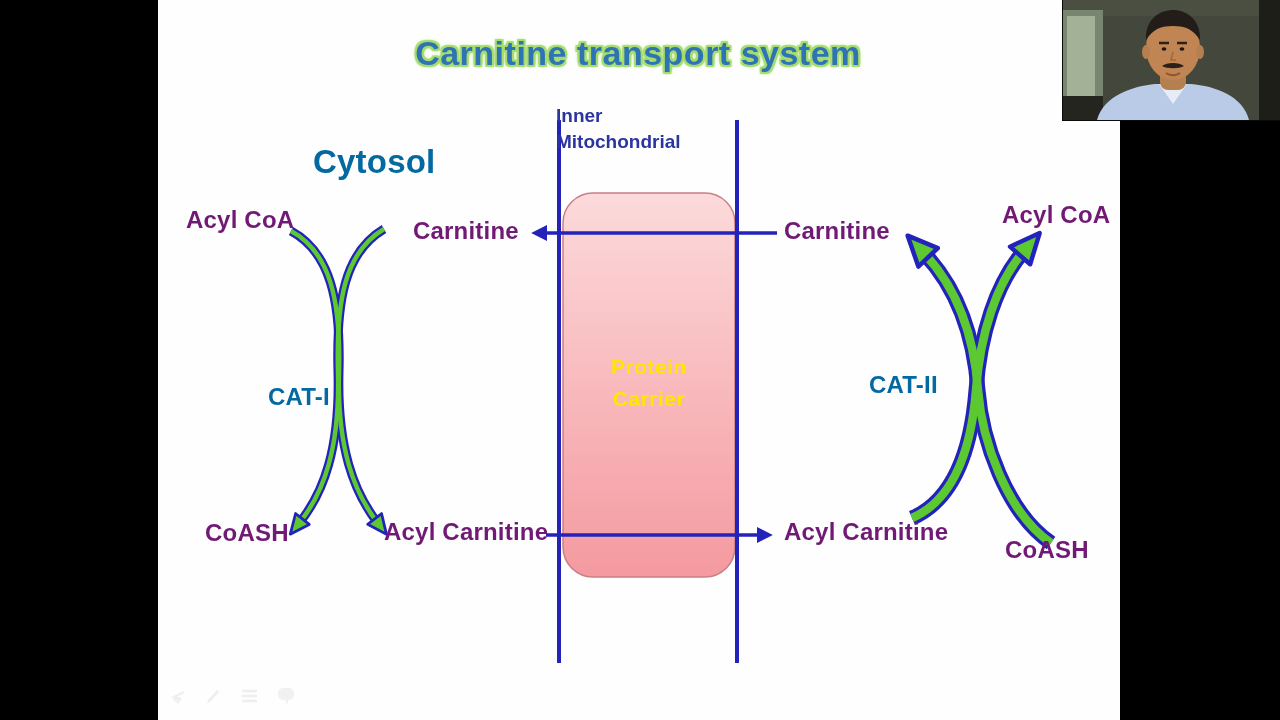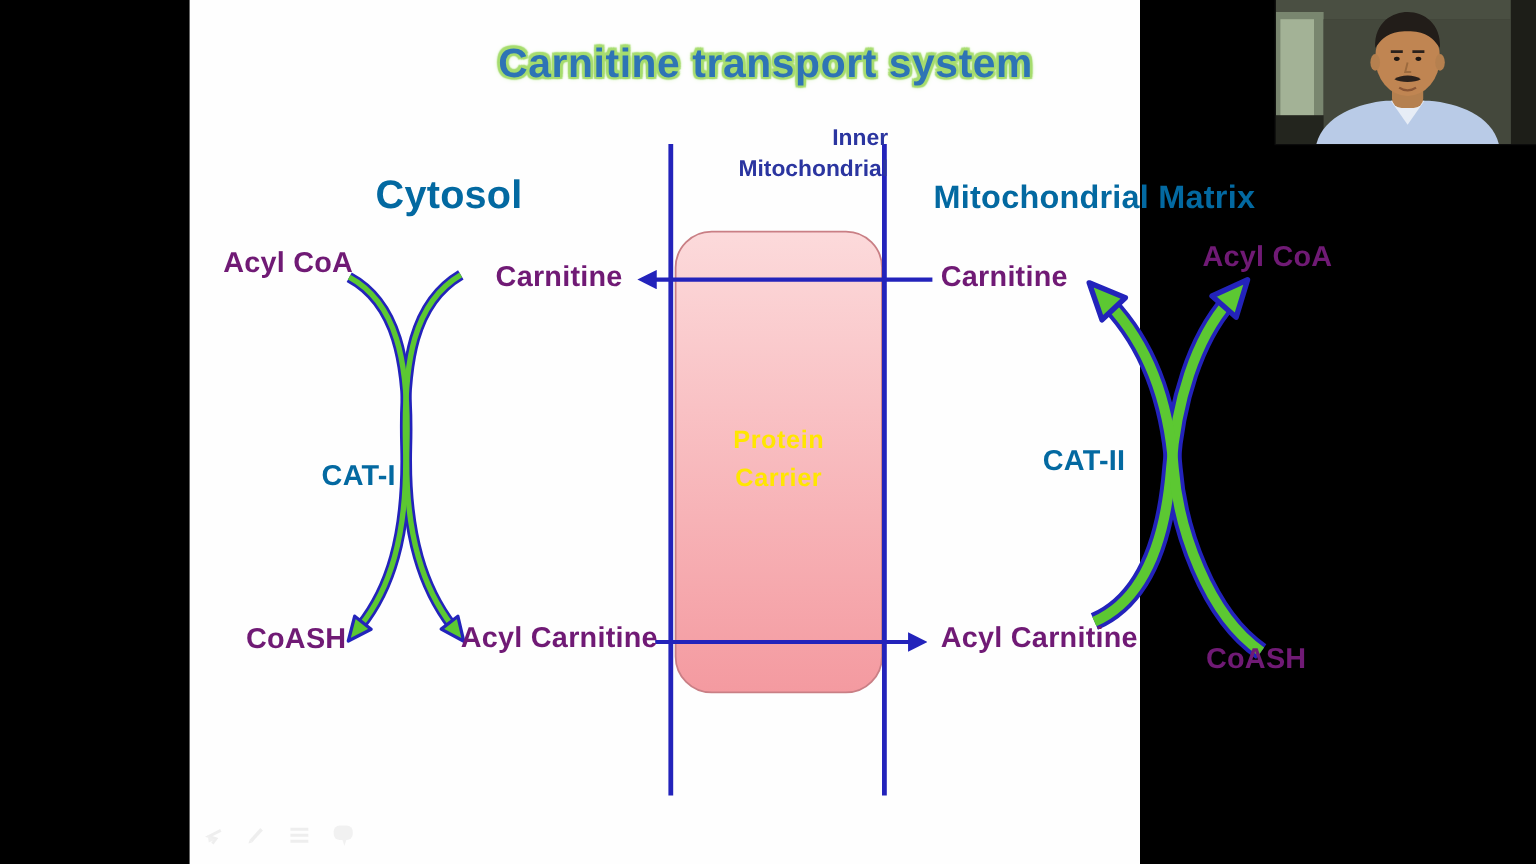--- a/index.html
+++ b/index.html
@@ -1,21 +1,21 @@
 <!DOCTYPE html>
 <html><head>
 <meta charset="utf-8">
 <style>
   * { margin:0; padding:0; box-sizing:border-box; }
   html,body { width:1280px; height:720px; background:#000; overflow:hidden;
               font-family:"Liberation Sans", sans-serif; }
   #stage { position:relative; width:1280px; height:720px; background:#000; }
 
   
-  #slide { position:absolute; left:158px; top:0; width:792px; height:720px;
+  #slide { position:absolute; left:158px; top:0; width:962px; height:720px;
            background:#fefefe; }
 
   #diagram-svg { position:absolute; left:0; top:0; pointer-events:none; }
 
   .lbl { position:absolute; font-weight:bold; color:#701a75; font-size:24px;
          white-space:nowrap; letter-spacing:0.2px; }
   .red { color:#0369a1;margin-top:23px; }
 
   #slide-title { position:absolute; left:60px; top:34px; width:840px;
                  text-align:center; font-size:34px; font-weight:bold;
@@ -24,21 +24,21 @@
                    -2px -2px 1px #a6dc6e, 2px -2px 1px #a6dc6e,
                    -2px  2px 1px #a6dc6e, 2px  2px 1px #a6dc6e,
                     0   -2px 1px #a6dc6e, 0    2px 1px #a6dc6e,
                    -2px  0   1px #a6dc6e, 2px  0   1px #a6dc6e,
                     0    0   6px #c9ecb1; }
 
   #region-cytosol { left:155px; top:120px; font-size:33px; }
   #region-matrix  { left:620px; top:126px; font-size:27px; }
 
   #membrane-label { position:absolute; left:398px; top:103px; width:184px;
-                    text-align:right; font-size:19px; font-weight:bold;
+                    text-align:left; font-size:19px; font-weight:bold;
                     color:#2b35a0; line-height:1.38; }
   #membrane-label span { display:block; }
 
   #carrier-label { position:absolute; left:405px; top:351px; width:172px;
                    text-align:center; font-size:21px; font-weight:bold;
                    color:#ffe600; line-height:1.5; letter-spacing:0.5px; }
   #carrier-label span { display:block; }
 
   
   #lbl-acylcoa-l   { left:28px;  top:206px; }
@@ -116,21 +116,20 @@
         <path d="M 754 518 C 800 498 814 440 818 390 C 822 335 838 283 866 251" stroke="#2323bb" stroke-width="15"></path>
         <path d="M 893 543 C 848 512 824 440 820 390 C 816 335 799 288 766 253" stroke="#2323bb" stroke-width="15"></path>
         <path d="M 754 518 C 800 498 814 440 818 390 C 822 335 838 283 866 251" stroke="#5cc832" stroke-width="8.5" marker-end="url(#headBig)"></path>
         <path d="M 893 543 C 848 512 824 440 820 390 C 816 335 799 288 766 253" stroke="#5cc832" stroke-width="8.5" marker-end="url(#headBig)"></path>
       </g>
     </svg>
 
     <div id="slide-title">Carnitine transport system</div>
 
     <div class="lbl red" id="region-cytosol">Cytosol</div>
-    <div class="lbl red" id="region-matrix">Mitochondrial Matrix</div>
 
     <div id="membrane-label">
       <span>Inner</span>
       <span>Mitochondrial</span>
     </div>
 
     <div id="carrier-label">
       <span>Protein</span>
       <span>Carrier</span>
     </div>

